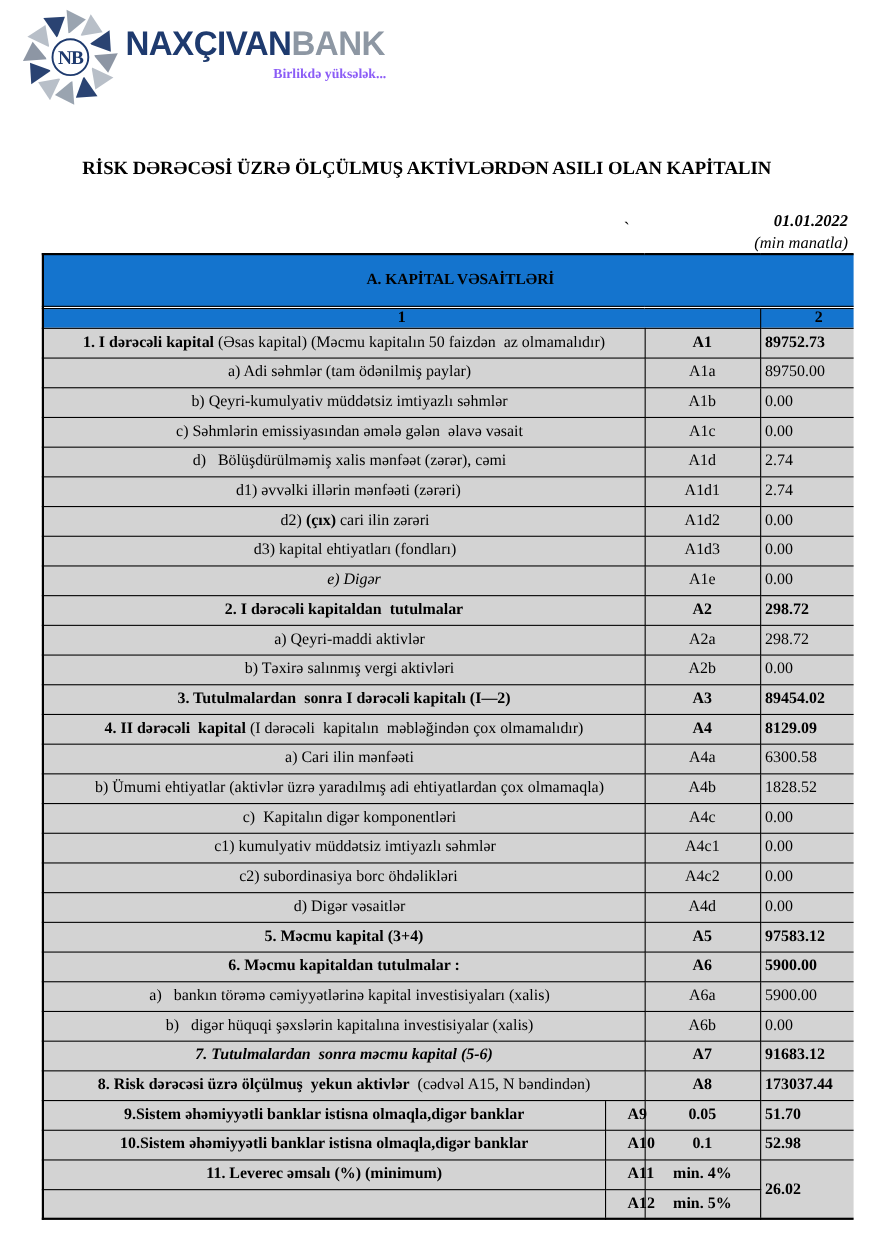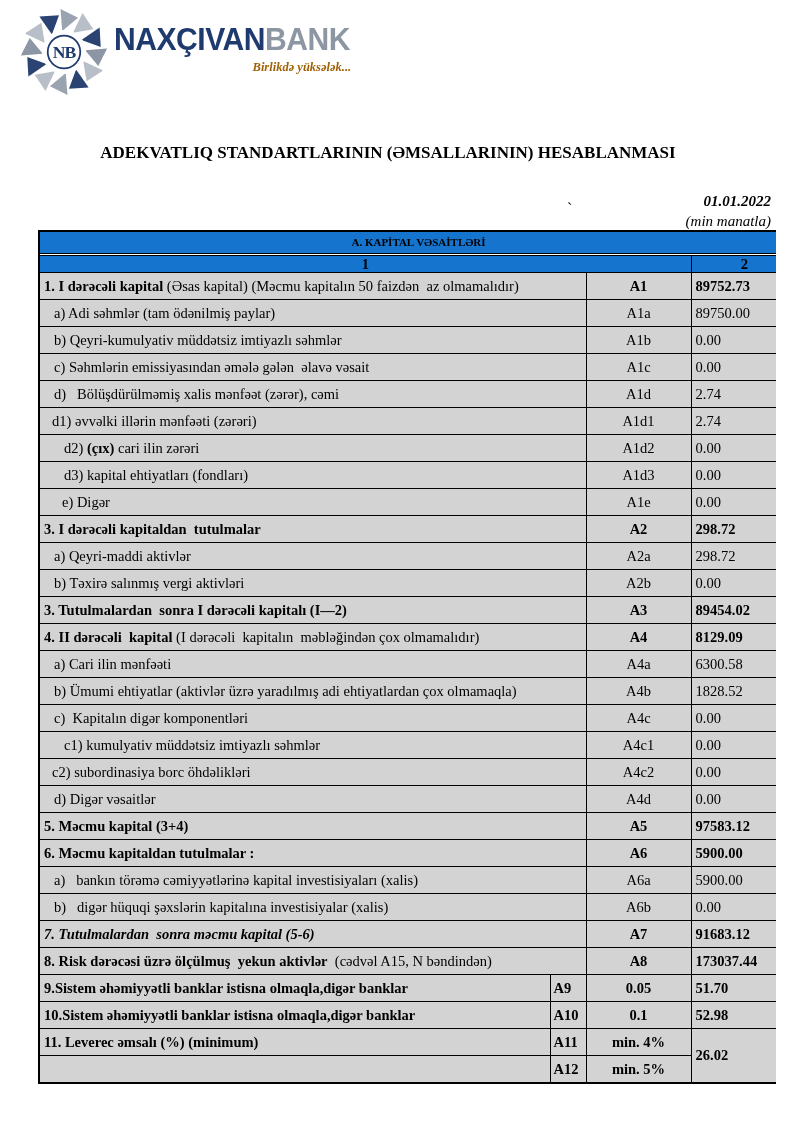--- a/index.html
+++ b/index.html
@@ -13,22 +13,22 @@
   .emblem{ width:88px; height:88px; flex:0 0 auto; }
   .brand-text-wrap{ margin-left:6px; margin-top:16px; }
   .brand-line{
     font-family:"Liberation Sans", sans-serif; font-weight:bold;
     font-size:31px; letter-spacing:-0.5px; line-height:1.05; white-space:nowrap;
     transform:scaleX(0.97); transform-origin:left;
   }
   .brand-primary{ color:#1e3a6e; }
   .brand-secondary{ color:#8d97a3; }
   .tagline{
-    text-align:right; font-style:italic; font-weight:bold; font-size:12.5px;
-    color:#a16207; margin-top:3px; padding-right:6px;
+    text-align:right; font-weight:bold; font-size:12.5px;
+    color:#8b5cf6; margin-top:3px; padding-right:6px;
     font-family:"Liberation Serif", serif;
   }
   
   .doc-title{
     position:absolute; top:140px; left:0; width:100%; text-align:center;
     font-weight:bold; font-size:17px; line-height:1.5;
   }
   .meta{
     position:absolute; top:191px; right:5px; text-align:right;
     font-size:15px; line-height:1.35;
@@ -41,30 +41,30 @@
     position:absolute; top:230px; left:38px; width:759px;
     border-collapse:collapse; table-layout:fixed;
     border:2px solid #000; font-size:14.5px;
   }
   table.capital td{
     border:1.5px solid #000; background:#d3d3d3;
     padding:1px 4px; height:27px; vertical-align:middle; line-height:1.15;
   }
   tr.section-row td{
     background:#1474ce; text-align:center; font-weight:bold;
-    font-size:11px; height:20px; padding:4px 2px;
+    font-size:14px; height:20px; padding:15px 2px;
   }
   tr.gap-row td{ height:2px; padding:0; background:#fff; }
   tr.colhead-row td{
     background:#1474ce; text-align:center; font-weight:bold;
     font-size:14.5px; height:17px; padding:0 2px;
   }
-  td.label{ text-align:left; white-space:pre-wrap; }
+  td.label{ text-align:center; white-space:pre-wrap; }
   td.code{ text-align:center; }
-  td.code.codeleft{ text-align:left; padding-left:3px; }
+  td.code.codeleft{ text-align:left; padding-left:20px; }
   td.mid{ text-align:center; }
   td.value{ text-align:left; padding-right:5px; }
   .bold{ font-weight:bold; }
 </style>
 </head>
 <body>
 
 <div class="page">
 
   <div class="brand-row">
@@ -87,21 +87,21 @@
       <circle cx="50" cy="50" r="18.5" fill="#ffffff" stroke="#1e3a6e" stroke-width="2"></circle>
       <text x="50" y="57" text-anchor="middle" font-family="Liberation Serif, serif" font-size="20" font-weight="bold" fill="#1e3a6e" letter-spacing="-1">NB</text>
     </svg>
     <div class="brand-text-wrap">
       <div class="brand-line"><span class="brand-primary">NAXÇIVAN</span><span class="brand-secondary">BANK</span></div>
       <div class="tagline">Birlikdə yüksələk...</div>
     </div>
   </div>
 
   <div class="doc-title">
-    <div>ADEKVATLIQ STANDARTLARININ (ƏMSALLARININ) HESABLANMASI</div>
+    <div>RİSK DƏRƏCƏSİ ÜZRƏ ÖLÇÜLMUŞ AKTİVLƏRDƏN ASILI OLAN KAPİTALIN</div>
   </div>
 
   <div class="meta">
     <div class="doc-date">01.01.2022</div>
     <div class="unit-note">(min manatla)</div>
   </div>
   <div class="stray-mark">`</div>
 
   <table class="capital" id="capital-table">
     <colgroup>
@@ -157,26 +157,26 @@
           <td class="label" colspan="2" style="padding-left: 24px;"><span>d2) </span><span class="bold">(çıx)</span><span> cari ilin zərəri</span></td>
           <td class="code">A1d2</td>
           <td class="value">0.00</td>
         </tr>
         <tr>
           <td class="label" colspan="2" style="padding-left: 24px;"><span>d3) kapital ehtiyatları (fondları)</span></td>
           <td class="code">A1d3</td>
           <td class="value">0.00</td>
         </tr>
         <tr>
-          <td class="label" colspan="2" style="padding-left: 22px;"><span>e) Digər</span></td>
+          <td class="label" colspan="2" style="padding-left: 22px; font-style: italic;"><span>e) Digər</span></td>
           <td class="code">A1e</td>
           <td class="value">0.00</td>
         </tr>
         <tr>
-          <td class="label" colspan="2" style="padding-left: 4px;"><span class="bold">3. I dərəcəli kapitaldan  tutulmalar</span></td>
+          <td class="label" colspan="2" style="padding-left: 4px;"><span class="bold">2. I dərəcəli kapitaldan  tutulmalar</span></td>
           <td class="code bold">A2</td>
           <td class="value bold">298.72</td>
         </tr>
         <tr>
           <td class="label" colspan="2" style="padding-left: 14px;"><span>a) Qeyri-maddi aktivlər</span></td>
           <td class="code">A2a</td>
           <td class="value">298.72</td>
         </tr>
         <tr>
           <td class="label" colspan="2" style="padding-left: 14px;"><span>b) Təxirə salınmış vergi aktivləri</span></td>

